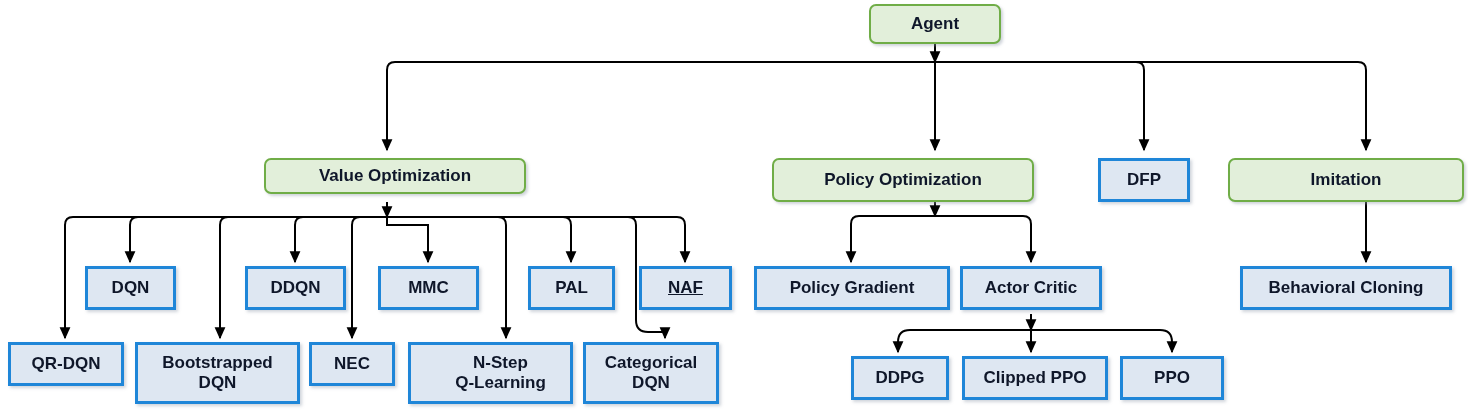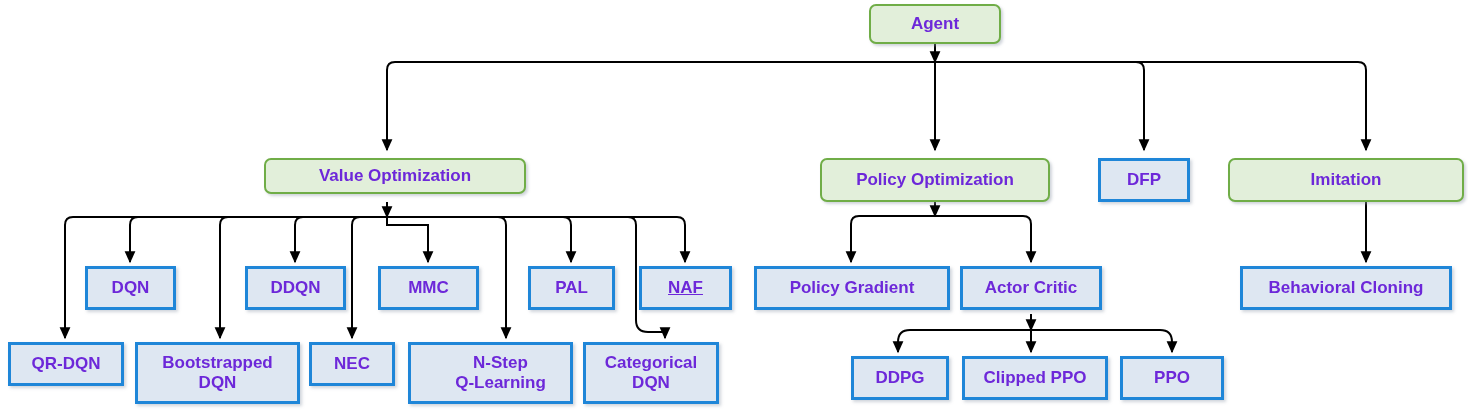--- a/index.html
+++ b/index.html
@@ -26,21 +26,21 @@
     pointer-events: none;
   }
   .node {
     position: absolute;
     box-sizing: border-box;
     display: flex;
     align-items: center;
     justify-content: center;
     text-align: center;
     font-weight: bold;
-    color: #6d28d9;
+    color: #0f172a;
     line-height: 1.18;
     z-index: 3;
     box-shadow: 2px 2px 3px rgba(150,160,175,0.45);
   }
   .node.green {
     background: #E2EFDA;
     border: 2px solid #70AD47;
     border-radius: 7px;
     font-size: 17px;
   }
@@ -107,21 +107,21 @@
     </g>
   </svg>
 
   <div class="node green" style="left:869px; top:4px; width:132px; height:40px;">
     <span class="node-label">Agent</span>
   </div>
 
   <div class="node green" style="left:264px; top:158px; width:262px; height:36px;">
     <span class="node-label">Value Optimization</span>
   </div>
-  <div class="node green" style="left:820px; top:158px; width:230px; height:44px;">
+  <div class="node green" style="left:772px; top:158px; width:262px; height:44px;">
     <span class="node-label">Policy Optimization</span>
   </div>
   <div class="node blue" style="left:1098px; top:158px; width:92px; height:44px;">
     <span class="node-label">DFP</span>
   </div>
   <div class="node green" style="left:1228px; top:158px; width:236px; height:44px;">
     <span class="node-label">Imitation</span>
   </div>
 
   <div class="node blue" style="left:85px; top:266px; width:91px; height:44px;">

